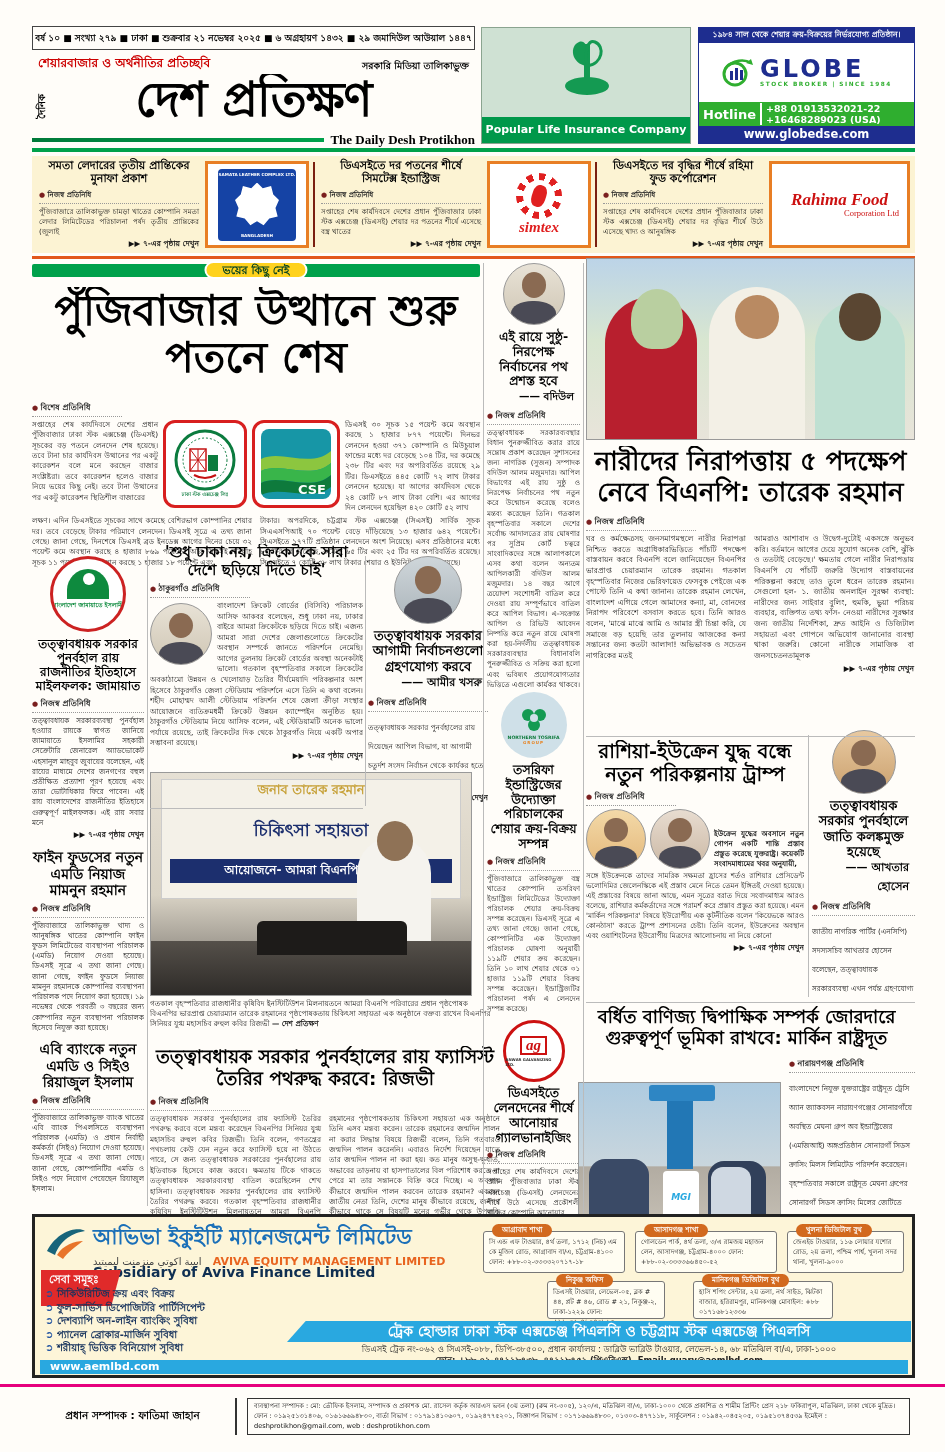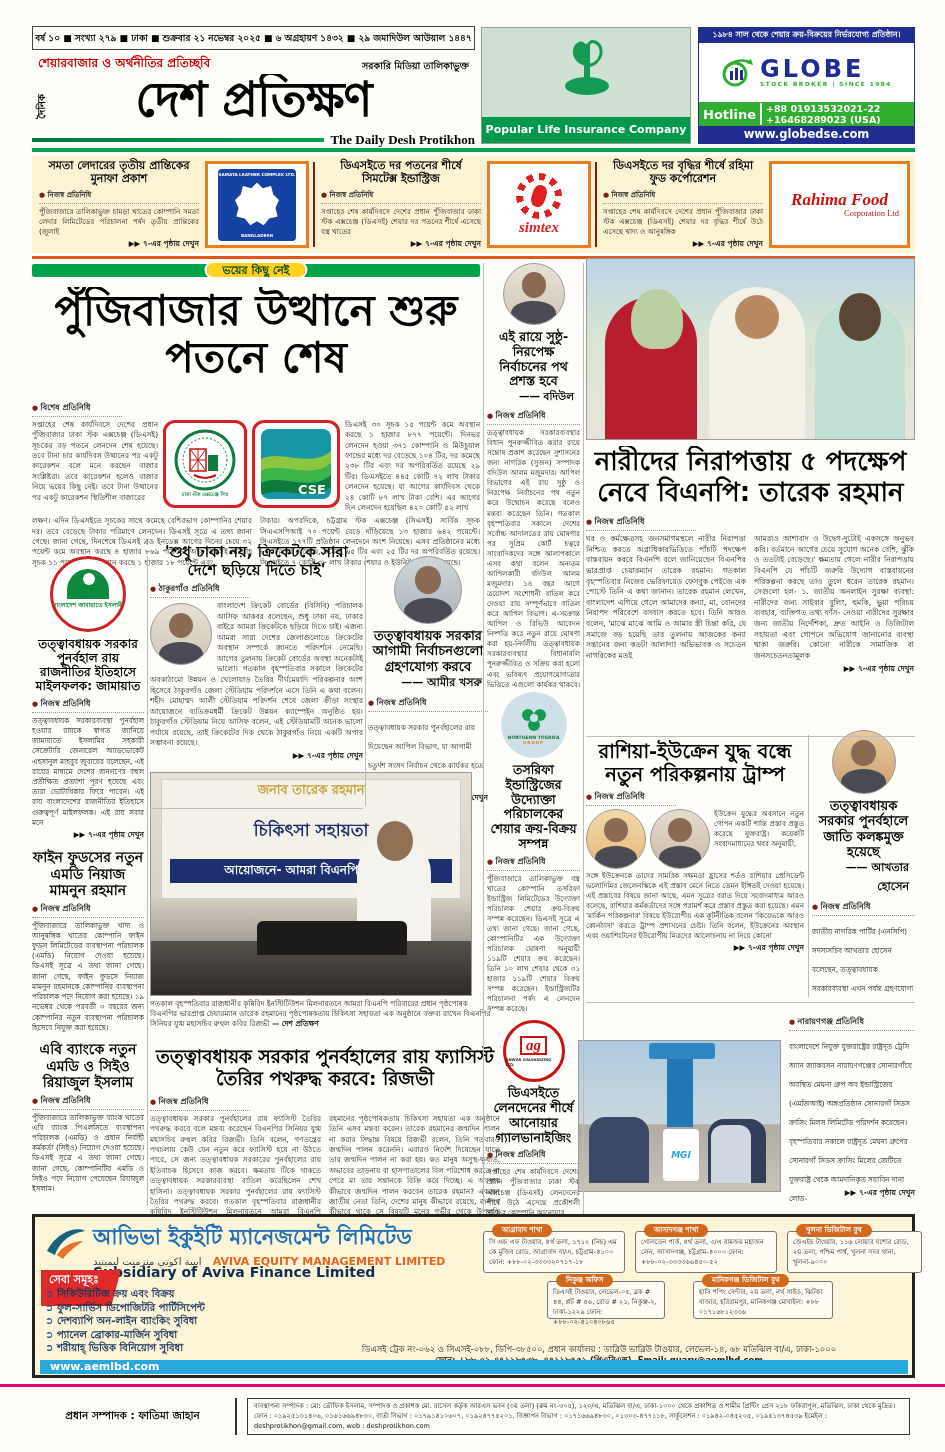--- a/index.html
+++ b/index.html
@@ -282,39 +282,40 @@
     </div>
     <div class="hl" style="font-size:12.5px;margin-top:4px;">ডিএসইতে লেনদেনের শীর্ষে আনোয়ার গ্যালভানাইজিং</div>
     <div class="byline">নিজস্ব প্রতিনিধি</div>
     <span class="body-sm just" style="display:block;font-size:7.1px;">সপ্তাহের শেষ কার্যদিবসে দেশের প্রধান পুঁজিবাজার ঢাকা স্টক এক্সচেঞ্জ (ডিএসই) লেনদেনের শীর্ষে উঠে এসেছে প্রকৌশলী খাতের কোম্পানি আনোয়ার</span>
     <div class="pageref">▶▶ ৭-এর পৃষ্ঠায় দেখুন</div>
   </div>
 
   <div class="abs" style="left:586px;top:740px;width:218px;height:262px;overflow:hidden;">
     <div class="hl" style="font-size:19.5px;">রাশিয়া-ইউক্রেন যুদ্ধ বন্ধে নতুন পরিকল্পনায় ট্রাম্প</div>
     <div class="byline" style="width:90px;margin-top:4px;">নিজস্ব প্রতিনিধি</div>
-    <div style="display:flex;gap:4px;align-items:flex-start;">
+    <div style="display:flex;gap:4px;align-items:flex-end;font-weight:bold;">
       <div class="portrait" style="width:60px;height:60px;flex:none;background:linear-gradient(#f3d9a8,#e4b87a);"></div>
       <div class="portrait" style="width:60px;height:60px;flex:none;background:linear-gradient(#e8dcd0,#cbb8a4);"></div>
       <span class="body-sm just" style="font-size:7.1px;flex:1;">ইউক্রেন যুদ্ধের অবসানে নতুন গোপন একটি শান্তি প্রস্তাব প্রস্তুত করেছে যুক্তরাষ্ট্র। কয়েকটি সংবাদমাধ্যমের খবর অনুযায়ী,</span>
     </div>
     <span class="body-sm just" style="display:block;font-size:7.1px;margin-top:2px;">সঙ্গে ইউক্রেনকে তাদের সামরিক সক্ষমতা হ্রাসের শর্তও রাশিয়ার প্রেসিডেন্ট ভলোদিমির জেলেনস্কিকে এই প্রস্তাব মেনে নিতে তেমন ইঙ্গিতই দেওয়া হয়েছে। এই প্রস্তাবের বিষয়ে জানা আছে, এমন সূত্রের বরাত দিয়ে সংবাদমাধ্যম আরও বলেছে, রাশিয়ার কর্মকর্তাদের সঙ্গে পরামর্শ করে প্রস্তাব প্রস্তুত করা হয়েছে। এমন 'মার্কিন পরিকল্পনার' বিষয়ে ইউরোপীয় এক কূটনীতিক বলেন 'কিয়েভকে আরও কোনঠাসা' করতে ট্রাম্প প্রশাসনের চেষ্টা। তিনি বলেন, ইউক্রেনের অবস্থান এবং ওয়াশিংটনের ইউরোপীয় মিত্রদের আলোচনায় না নিয়ে কোনো</span>
     <div class="pageref">▶▶ ৭-এর পৃষ্ঠায় দেখুন</div>
   </div>
 
   <div class="abs" style="left:812px;top:730px;width:103px;height:272px;overflow:hidden;">
     <div class="portrait" style="width:64px;height:64px;margin:0 auto;background:linear-gradient(#e8c9a0,#caa06e);"></div>
     <div class="hl" style="font-size:13px;margin-top:4px;">তত্ত্বাবধায়ক সরকার পুনর্বহালে জাতি কলঙ্কমুক্ত হয়েছে</div>
     <div class="attr">—— আখতার হোসেন</div>
     <div class="byline">নিজস্ব প্রতিনিধি</div>
     <span class="body-sm just" style="display:inline;font-size:7.2px;">জাতীয় নাগরিক পার্টির (এনসিপি) সদস্যসচিব আখতার হোসেন বলেছেন, তত্ত্বাবধায়ক সরকারব্যবস্থা এখন পর্যন্ত গ্রহণযোগ্য সরকারব্যবস্থা। তত্ত্বাবধায়ক সরকারব্যবস্থা পুনর্বহালে জাতি কলঙ্কমুক্ত হয়েছে। গতকাল বৃহস্পতিবার সন্ধ্যায় রাজধানীর</span>
     
   </div>
 
   <div class="abs" style="left:578px;top:1006px;width:337px;height:240px;overflow:hidden;">
+    <div class="hl" style="font-size:18px;">বর্ধিত বাণিজ্য দ্বিপাক্ষিক সম্পর্ক জোরদারে গুরুত্বপূর্ণ ভূমিকা রাখবে: মার্কিন রাষ্ট্রদূত</div>
     <div style="display:flex;gap:8px;margin-top:6px;">
       <div class="photo" style="width:203px;height:152px;flex:none;background:linear-gradient(180deg,#aecbe0 0%,#c9d6dd 55%,#b2aca2 56%,#c7c1b6 100%);margin-top:28px;">
         <div style="position:absolute;left:88px;top:6px;width:26px;height:80px;background:#2277b5;"></div>
         <div style="position:absolute;left:70px;top:2px;width:66px;height:16px;background:#2e86c4;border-radius:3px;"></div>
         <div style="position:absolute;left:84px;bottom:10px;width:36px;height:52px;background:#fff;border-radius:4px;display:flex;align-items:center;justify-content:center;">
           <span style="color:#29a8e0;font-weight:bold;font-size:9px;font-style:italic;">MGI</span>
         </div>
         <div style="position:absolute;left:10px;bottom:8px;width:60px;height:66px;background:#3a4a66;border-radius:16px 16px 0 0;"></div>
         <div style="position:absolute;right:14px;bottom:8px;width:58px;height:64px;background:#31405a;border-radius:16px 16px 0 0;"></div>
         <div style="position:absolute;left:132px;bottom:8px;width:40px;height:58px;background:#cfd8e2;border-radius:12px 12px 0 0;"></div>
@@ -358,33 +359,34 @@
     </div>
 
     <div class="branch" style="left:448px;top:14px;width:142px;height:42px;">
       <span class="tagchip">আগ্রাবাদ শাখা</span>
       <span>সি এন্ড এফ টাওয়ার, ৪র্থ তলা, ১৭১২ (নিচ) এম কে মুজিব রোড, আগ্রাবাদ বা/এ, চট্টগ্রাম-৪১০০ ফোন: +৮৮-০২-৩৩৩৩২০৭১৭-১৮</span>
     </div>
     <div class="branch" style="left:600px;top:14px;width:142px;height:42px;">
       <span class="tagchip">আসাদগঞ্জ শাখা</span>
       <span>গোলডেন পার্ক, ৪র্থ তলা, ৩/এ রামজয় মহাজন লেন, আসাদগঞ্জ, চট্টগ্রাম-৪০০০ ফোন: +৮৮-০২-৩৩৩৩৬৬৪৫০-৫২</span>
     </div>
-    <div class="branch" style="left:752px;top:14px;width:135px;height:42px;">
+    <div class="branch" style="left:752px;top:14px;width:117px;height:42px;">
       <span class="tagchip">খুলনা ডিজিটাল বুথ</span>
       <span>জেএইচ টাওয়ার, ১১৬ লোয়ার যশোর রোড, ২য় তলা, পশ্চিম পার্শ্ব, খুলনা সদর থানা, খুলনা-৯০০০</span>
     </div>
     <div class="branch" style="left:512px;top:64px;width:118px;height:38px;">
       <span class="tagchip">নিকুঞ্জ অফিস</span>
       <span>ডিএসই টাওয়ার, লেভেল-০৫, ব্লক # ৪৪, প্লট # ৪৬, রোড # ২১, নিকুঞ্জ-২, ঢাকা-১২২৯ ফোন: +৮৮-০২-৪১০৪০৮৬৫</span>
     </div>
     <div class="branch" style="left:658px;top:64px;width:140px;height:38px;">
       <span class="tagchip">মানিকগঞ্জ ডিজিটাল বুথ</span>
       <span>হাসি শপিং সেন্টার, ২য় তলা, নর্থ সাইড, ঝিটকা বাজার, হরিরামপুর, মানিকগঞ্জ মোবাইল: +৮৮ ০১৭১৬৮১২৩৩৬</span>
     </div>
 
+    <div class="abs" style="left:252px;top:104px;width:624px;height:21px;background:#29a8e0;color:#fff;font-size:14px;font-weight:bold;text-align:center;line-height:21px;clip-path:polygon(3% 0,100% 0,100% 100%,0 100%);overflow:hidden;">ট্রেক হোল্ডার ঢাকা স্টক এক্সচেঞ্জ পিএলসি ও চট্টগ্রাম স্টক এক্সচেঞ্জ পিএলসি</div>
     <div class="abs" style="left:252px;top:127px;width:624px;text-align:center;font-size:8.4px;color:#222;line-height:1.35;">
       <div>ডিএসই ট্রেক নং-০৬২ ও সিএসই-০৮৮, ডিপি-৩৮৫০০, প্রধান কার্যালয় : ডাব্লিউ ভাব্লিউ টাওয়ার, লেভেল-১৪, ৬৮ মতিঝিল বা/এ, ঢাকা-১০০০</div>
       <div style="font-weight:bold;">ফোন: +৮৮-০২-৪৭১১৮৭৩৮, ৪৭১১৮৭৫২ (পিএবিএক্স), Email: quary@aemlbd.com</div>
     </div>
     <div class="abs" style="left:5px;top:143px;width:868px;height:14px;background:#29a8e0;color:#fff;font-size:11px;font-weight:bold;line-height:14px;padding-left:10px;">www.aemlbd.com</div>
   </div>
 
   <div class="abs" style="left:0;top:1384px;width:945px;height:3px;background:#e6007d;"></div>
   <div class="abs" style="left:40px;top:1398px;width:870px;display:flex;align-items:center;gap:10px;">
     <div style="width:185px;font-size:10.5px;font-weight:bold;text-align:center;">প্রধান সম্পাদক : ফাতিমা জাহান</div>

